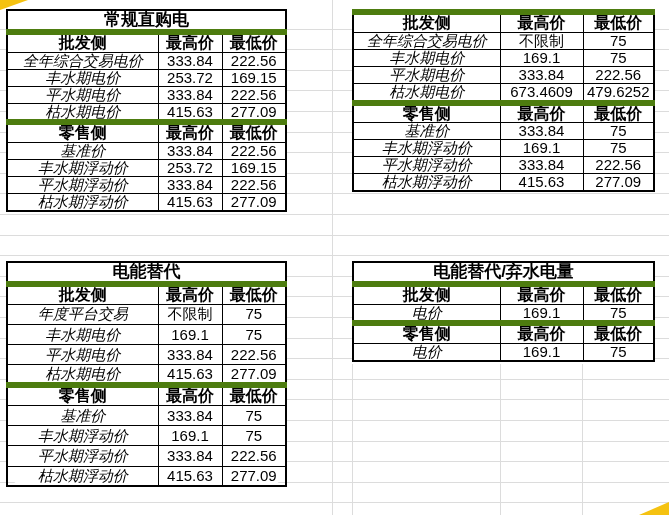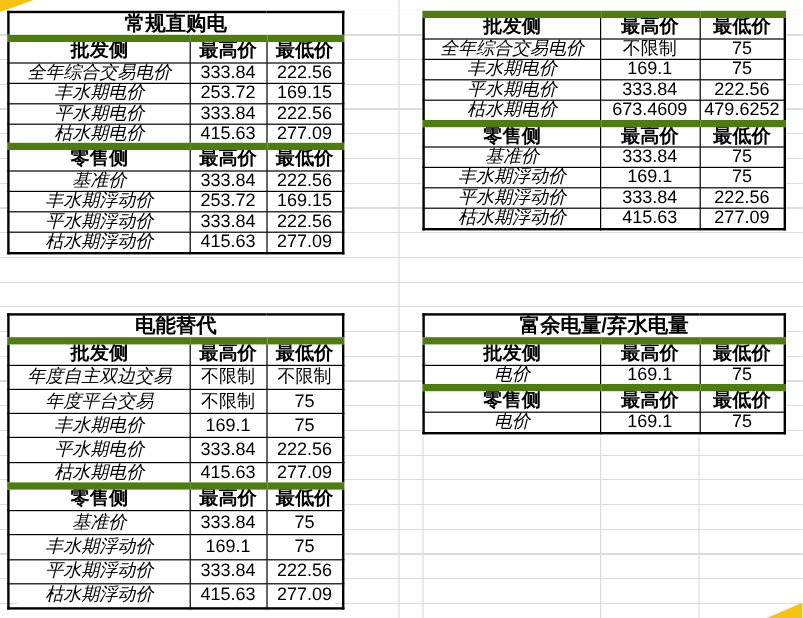--- a/index.html
+++ b/index.html
@@ -177,25 +177,20 @@
       <tbody>
         <tr class="title-row">
           <td colspan="3">电能替代</td>
         </tr>
         <tr class="header-row">
           <th>批发侧</th>
           <th>最高价</th>
           <th>最低价</th>
         </tr>
         <tr class="data-row">
-          <td class="label-cell">年度自主双边交易</td>
-          <td class="value-cell">不限制</td>
-          <td class="value-cell">不限制</td>
-        </tr>
-        <tr class="data-row">
           <td class="label-cell">年度平台交易</td>
           <td class="value-cell">不限制</td>
           <td class="value-cell">75</td>
         </tr>
         <tr class="data-row">
           <td class="label-cell">丰水期电价</td>
           <td class="value-cell">169.1</td>
           <td class="value-cell">75</td>
         </tr>
         <tr class="data-row">
@@ -236,21 +231,21 @@
       </tbody>
     </table>
   <table class="grid-table t4">
       <colgroup>
         <col style="width: 147px;">
         <col style="width: 83px;">
         <col style="width: 71px;">
       </colgroup>
       <tbody>
         <tr class="title-row">
-          <td colspan="3">富余电量/弃水电量</td>
+          <td colspan="3">电能替代/弃水电量</td>
         </tr>
         <tr class="header-row">
           <th>批发侧</th>
           <th>最高价</th>
           <th>最低价</th>
         </tr>
         <tr class="data-row">
           <td class="label-cell">电价</td>
           <td class="value-cell">169.1</td>
           <td class="value-cell">75</td>

